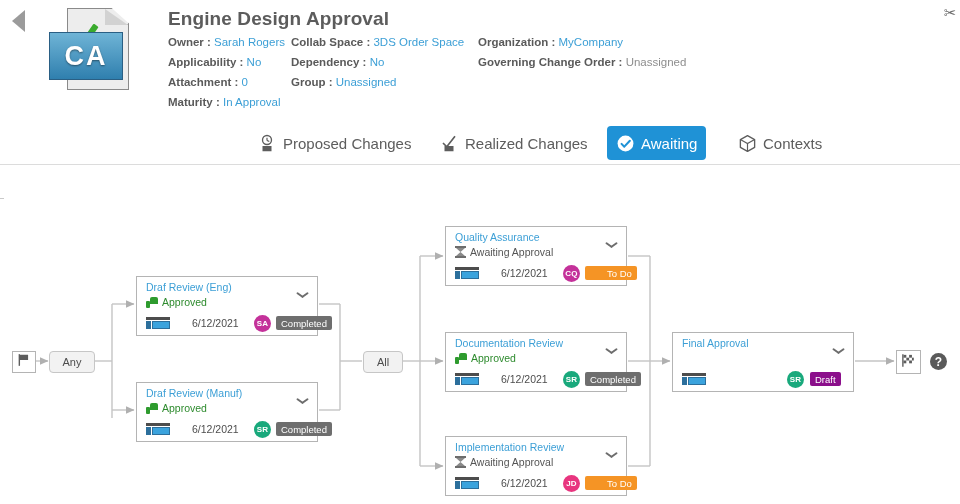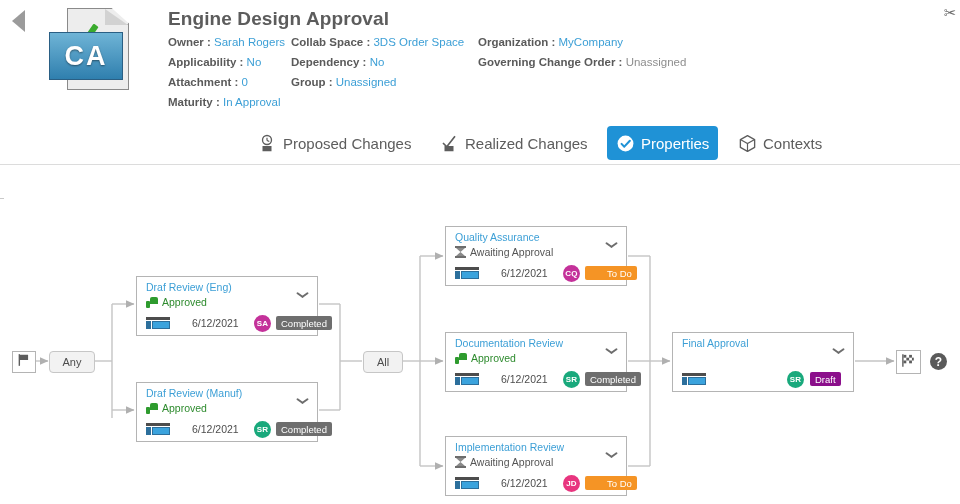--- a/index.html
+++ b/index.html
@@ -156,21 +156,21 @@
           <line x1="12" y1="8.5" x2="15" y2="10" stroke="#5d5d5d" stroke-width="1.6"></line>
           <rect x="6" y="16" width="12" height="7" fill="#5d5d5d"></rect>
         </svg></span>
       <span class="tl">Proposed Changes</span>
     </div>
     <div class="tab active" style="left: 607px; top: 4px;">
       <span class="ticon"><svg width="19" height="19" viewBox="0 0 24 24">
           <circle cx="12" cy="12" r="10" fill="#ffffff"></circle>
           <path d="M7 12.5 L10.5 16 L17.5 8.5" fill="none" stroke="#1f92d6" stroke-width="2.6" stroke-linecap="round" stroke-linejoin="round"></path>
         </svg></span>
-      <span class="tl">Properties</span>
+      <span class="tl">Awaiting</span>
     </div>
     <div class="tab" style="left: 729px; top: 4px;">
       <span class="ticon"><svg width="19" height="19" viewBox="0 0 24 24">
           <path d="M12 2 L21 7 L21 17 L12 22 L3 17 L3 7 Z" fill="none" stroke="#5d5d5d" stroke-width="1.7" stroke-linejoin="round"></path>
           <path d="M3 7 L12 12 L21 7 M12 12 L12 22" fill="none" stroke="#5d5d5d" stroke-width="1.5"></path>
         </svg></span>
       <span class="tl">Contexts</span>
     </div>
   </div>
 

